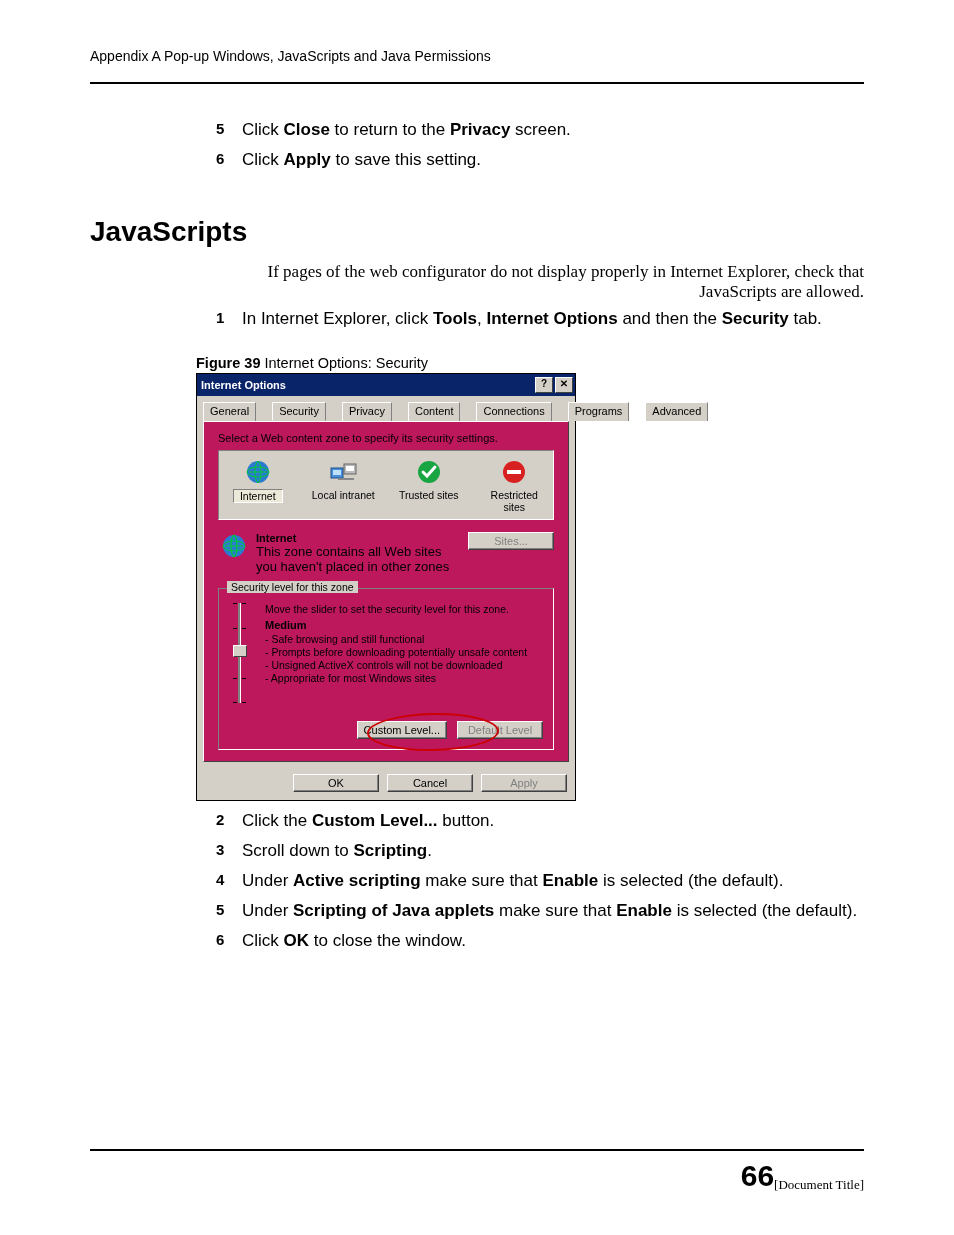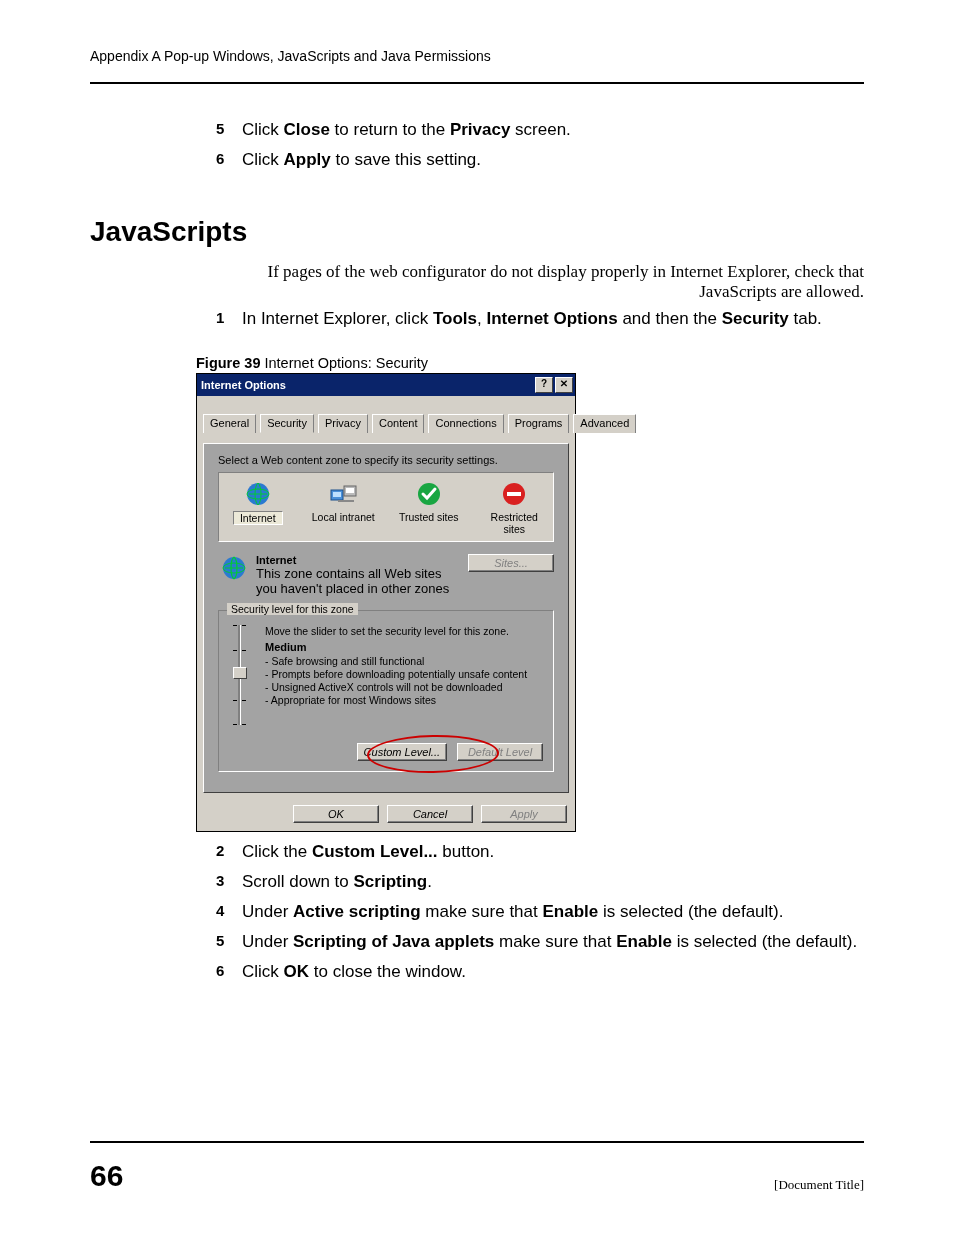--- a/index.html
+++ b/index.html
@@ -93,47 +93,47 @@
     width: 16px; height: 14px;
     background: #d4d0c8;
     border: 1px solid #fff;
     border-right-color: #404040; border-bottom-color: #404040;
     font-size: 10px; line-height: 12px; text-align: center;
     font-family: Tahoma, Arial, sans-serif;
     color: #000; cursor: default;
   }
   .tabstrip {
     display: flex;
-    gap: 4px;
-    padding: 18px 6px 0 6px;
+    gap: 16px;
+    padding: 6px 6px 0 6px;
     border-bottom: 0;
   }
   .tab {
     font-size: 11px;
     padding: 2px 6px 3px 6px;
     background: #d4d0c8;
     border: 1px solid #808080;
     border-bottom: none;
     border-top-color: #fff;
     border-left-color: #fff;
     cursor: default;
     position: relative;
   }
   .tab.inactive { color: #000; }
   .tab.active {
     background: #d4d0c8;
     border-bottom: 1px solid #d4d0c8;
     z-index: 2;
   }
   .tabbody {
-    margin: 10px 6px 6px 6px;
-    background: #a3a3a3;
+    margin: 0 6px 6px 6px;
+    background: #be185d;
     border: 1px solid #fff;
     border-right-color: #404040; border-bottom-color: #404040;
-    padding: 10px 14px 20px 14px;
+    padding: 10px 14px 11px 14px;
   }
   .zonestrip {
     border: 1px solid #808080;
     border-right-color: #fff; border-bottom-color: #fff;
     background: #d4d0c8;
     padding: 6px 4px 2px 4px;
     display: flex;
     gap: 16px;
     justify-content: space-around;
     height: 60px;
@@ -169,21 +169,20 @@
   .winbtn {
     min-width: 72px;
     text-align: center;
     padding: 2px 6px;
     font-size: 11px;
     background: #d4d0c8;
     border: 1px solid #fff;
     border-right-color: #404040; border-bottom-color: #404040;
     box-shadow: inset -1px -1px 0 #808080, inset 1px 1px 0 #d4d0c8;
     cursor: default;
-    font-style: italic;
   }
   .winbtn.disabled { color: #808080; }
   .groupbox {
     border: 1px solid #808080;
     border-right-color: #fff; border-bottom-color: #fff;
     margin-top: 4px;
     padding: 8px 10px 10px 10px;
     position: relative;
   }
   .groupbox > .legend {
@@ -228,23 +227,23 @@
   .dlgfooter {
     display: flex; justify-content: flex-end; gap: 8px;
     padding: 6px 8px 8px 8px;
   }
 
   .footer {
     position: absolute;
     left: 90px; right: 90px; bottom: 42px;
     border-top: 2px solid #000;
     display: flex;
-    justify-content: space-between;
+    justify-content: flex-end;
     align-items: flex-end;
-    padding-top: 16px;
+    padding-top: 8px;
   }
   .footer .pagenum {
     font-family: Arial, Helvetica, sans-serif;
     font-size: 30px;
     font-weight: bold;
   }
   .footer .doctitle {
     font-family: "Times New Roman", serif;
     font-size: 13px;
   }

